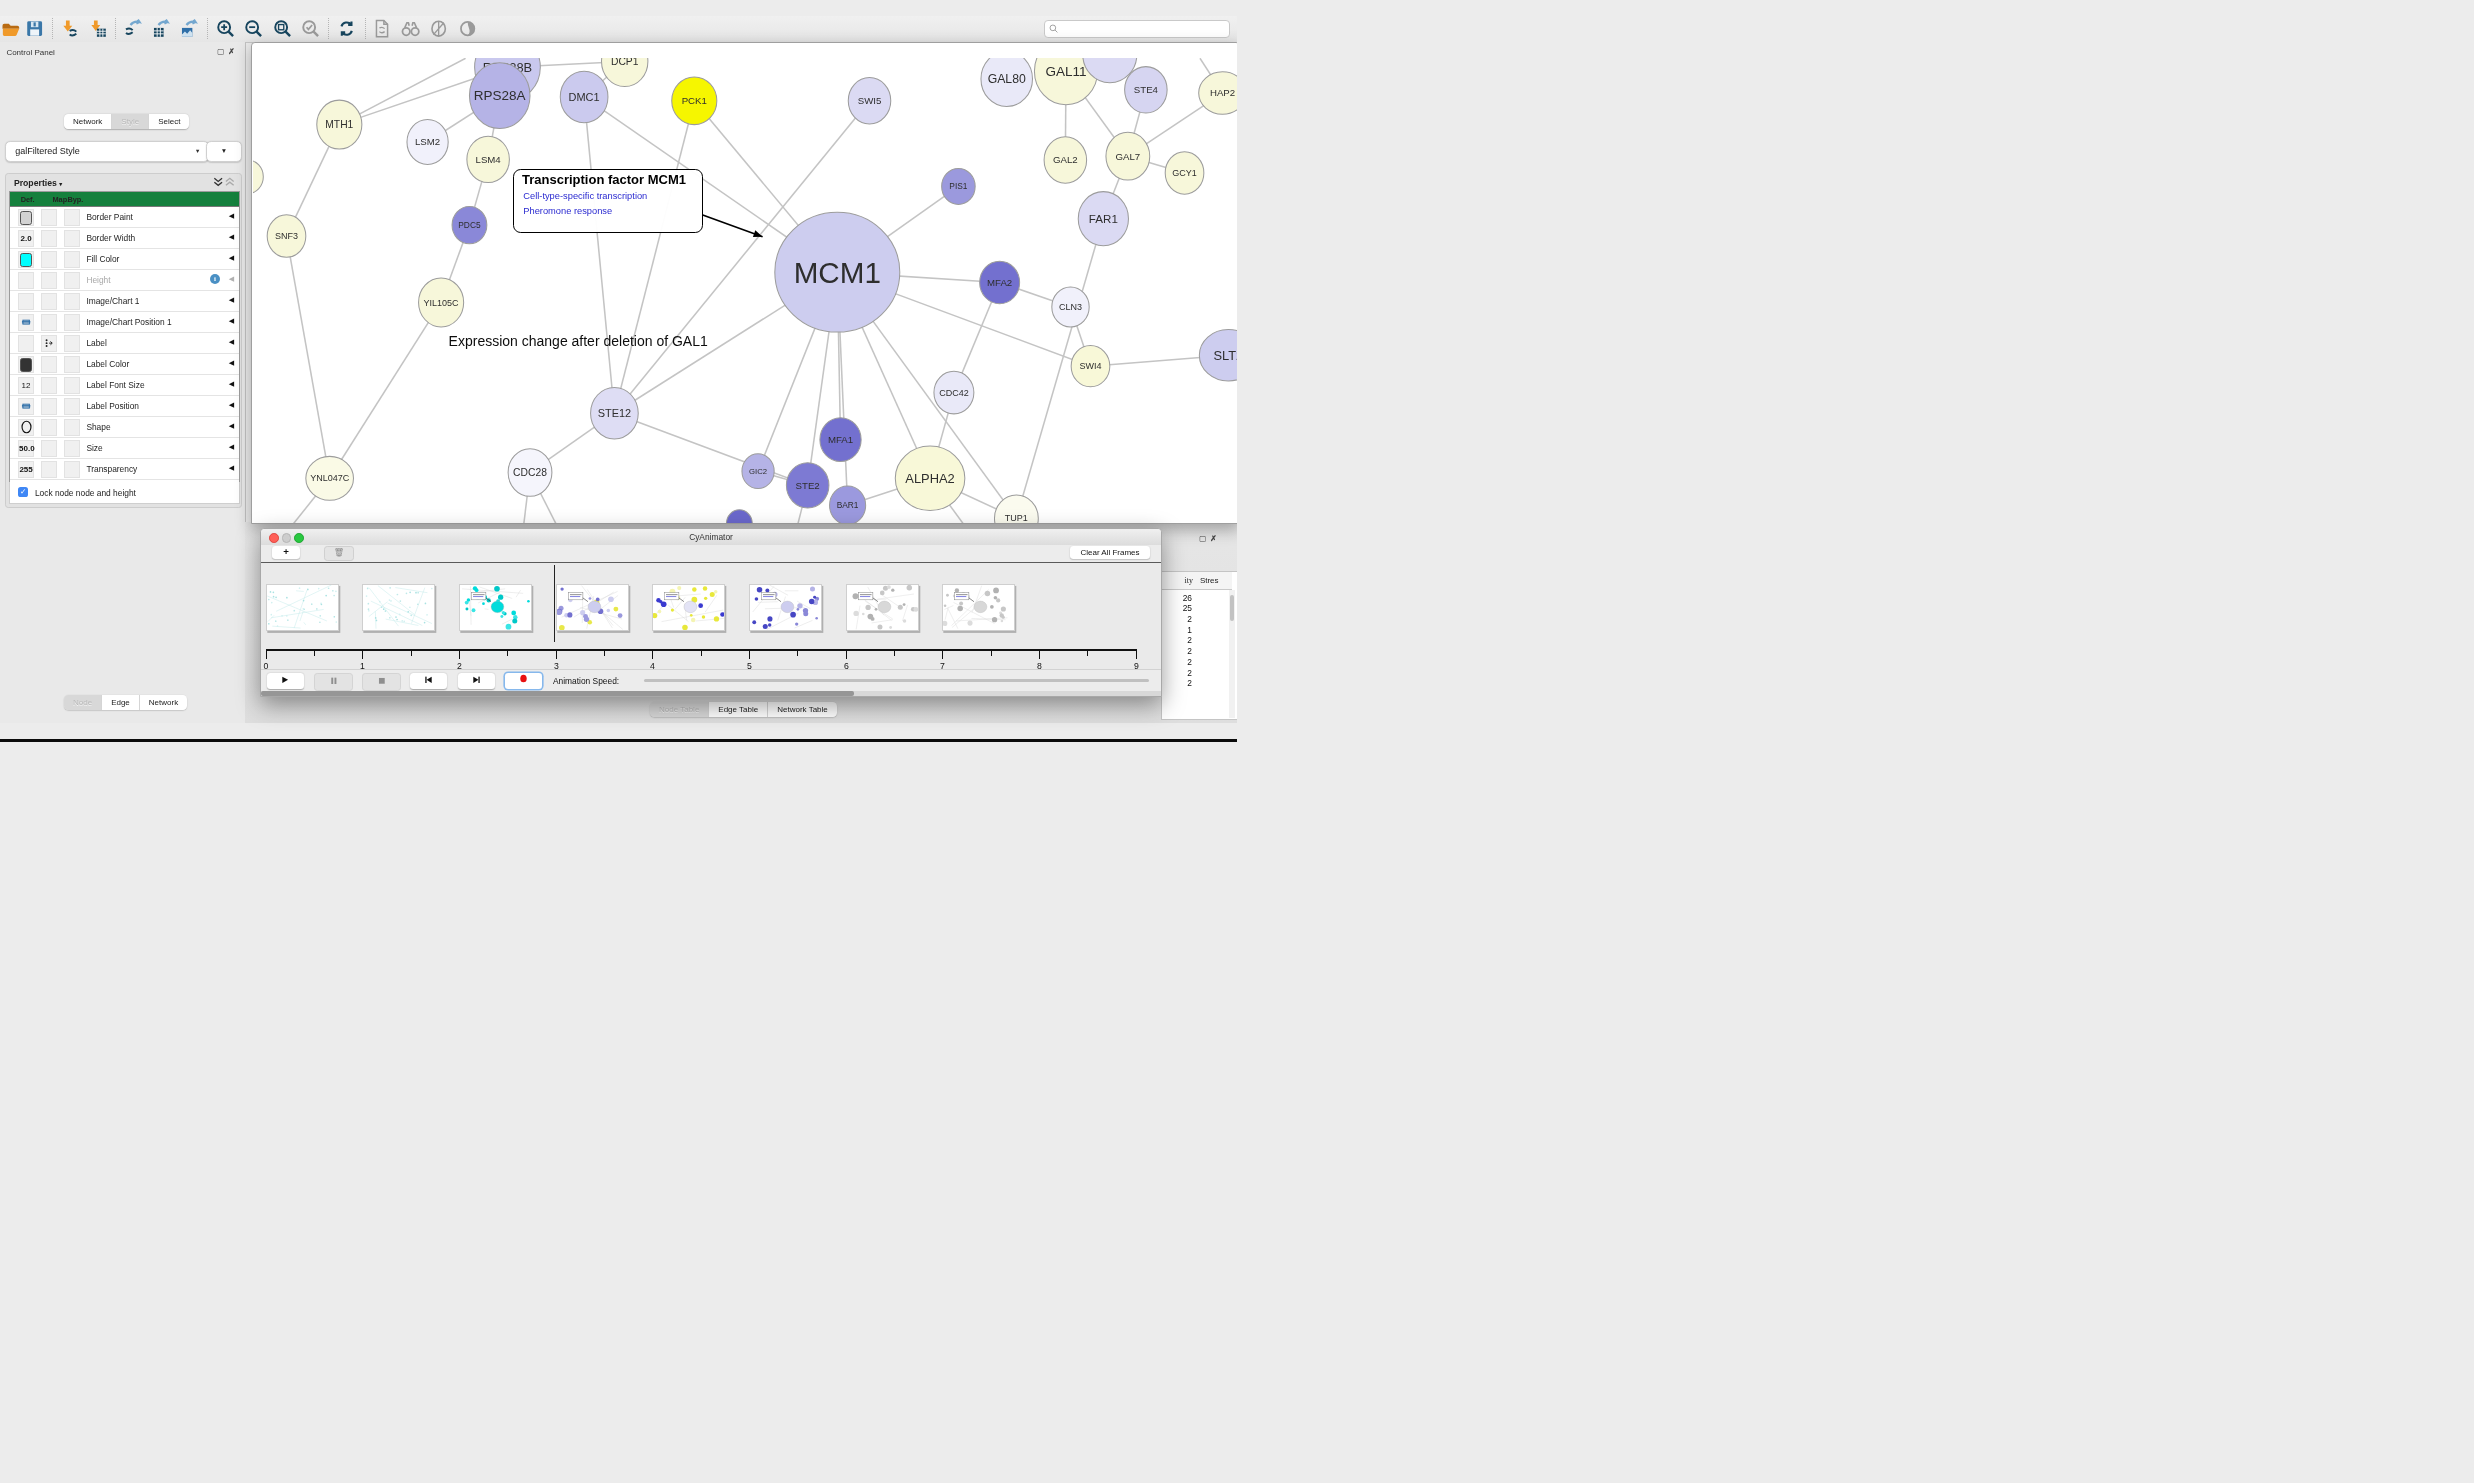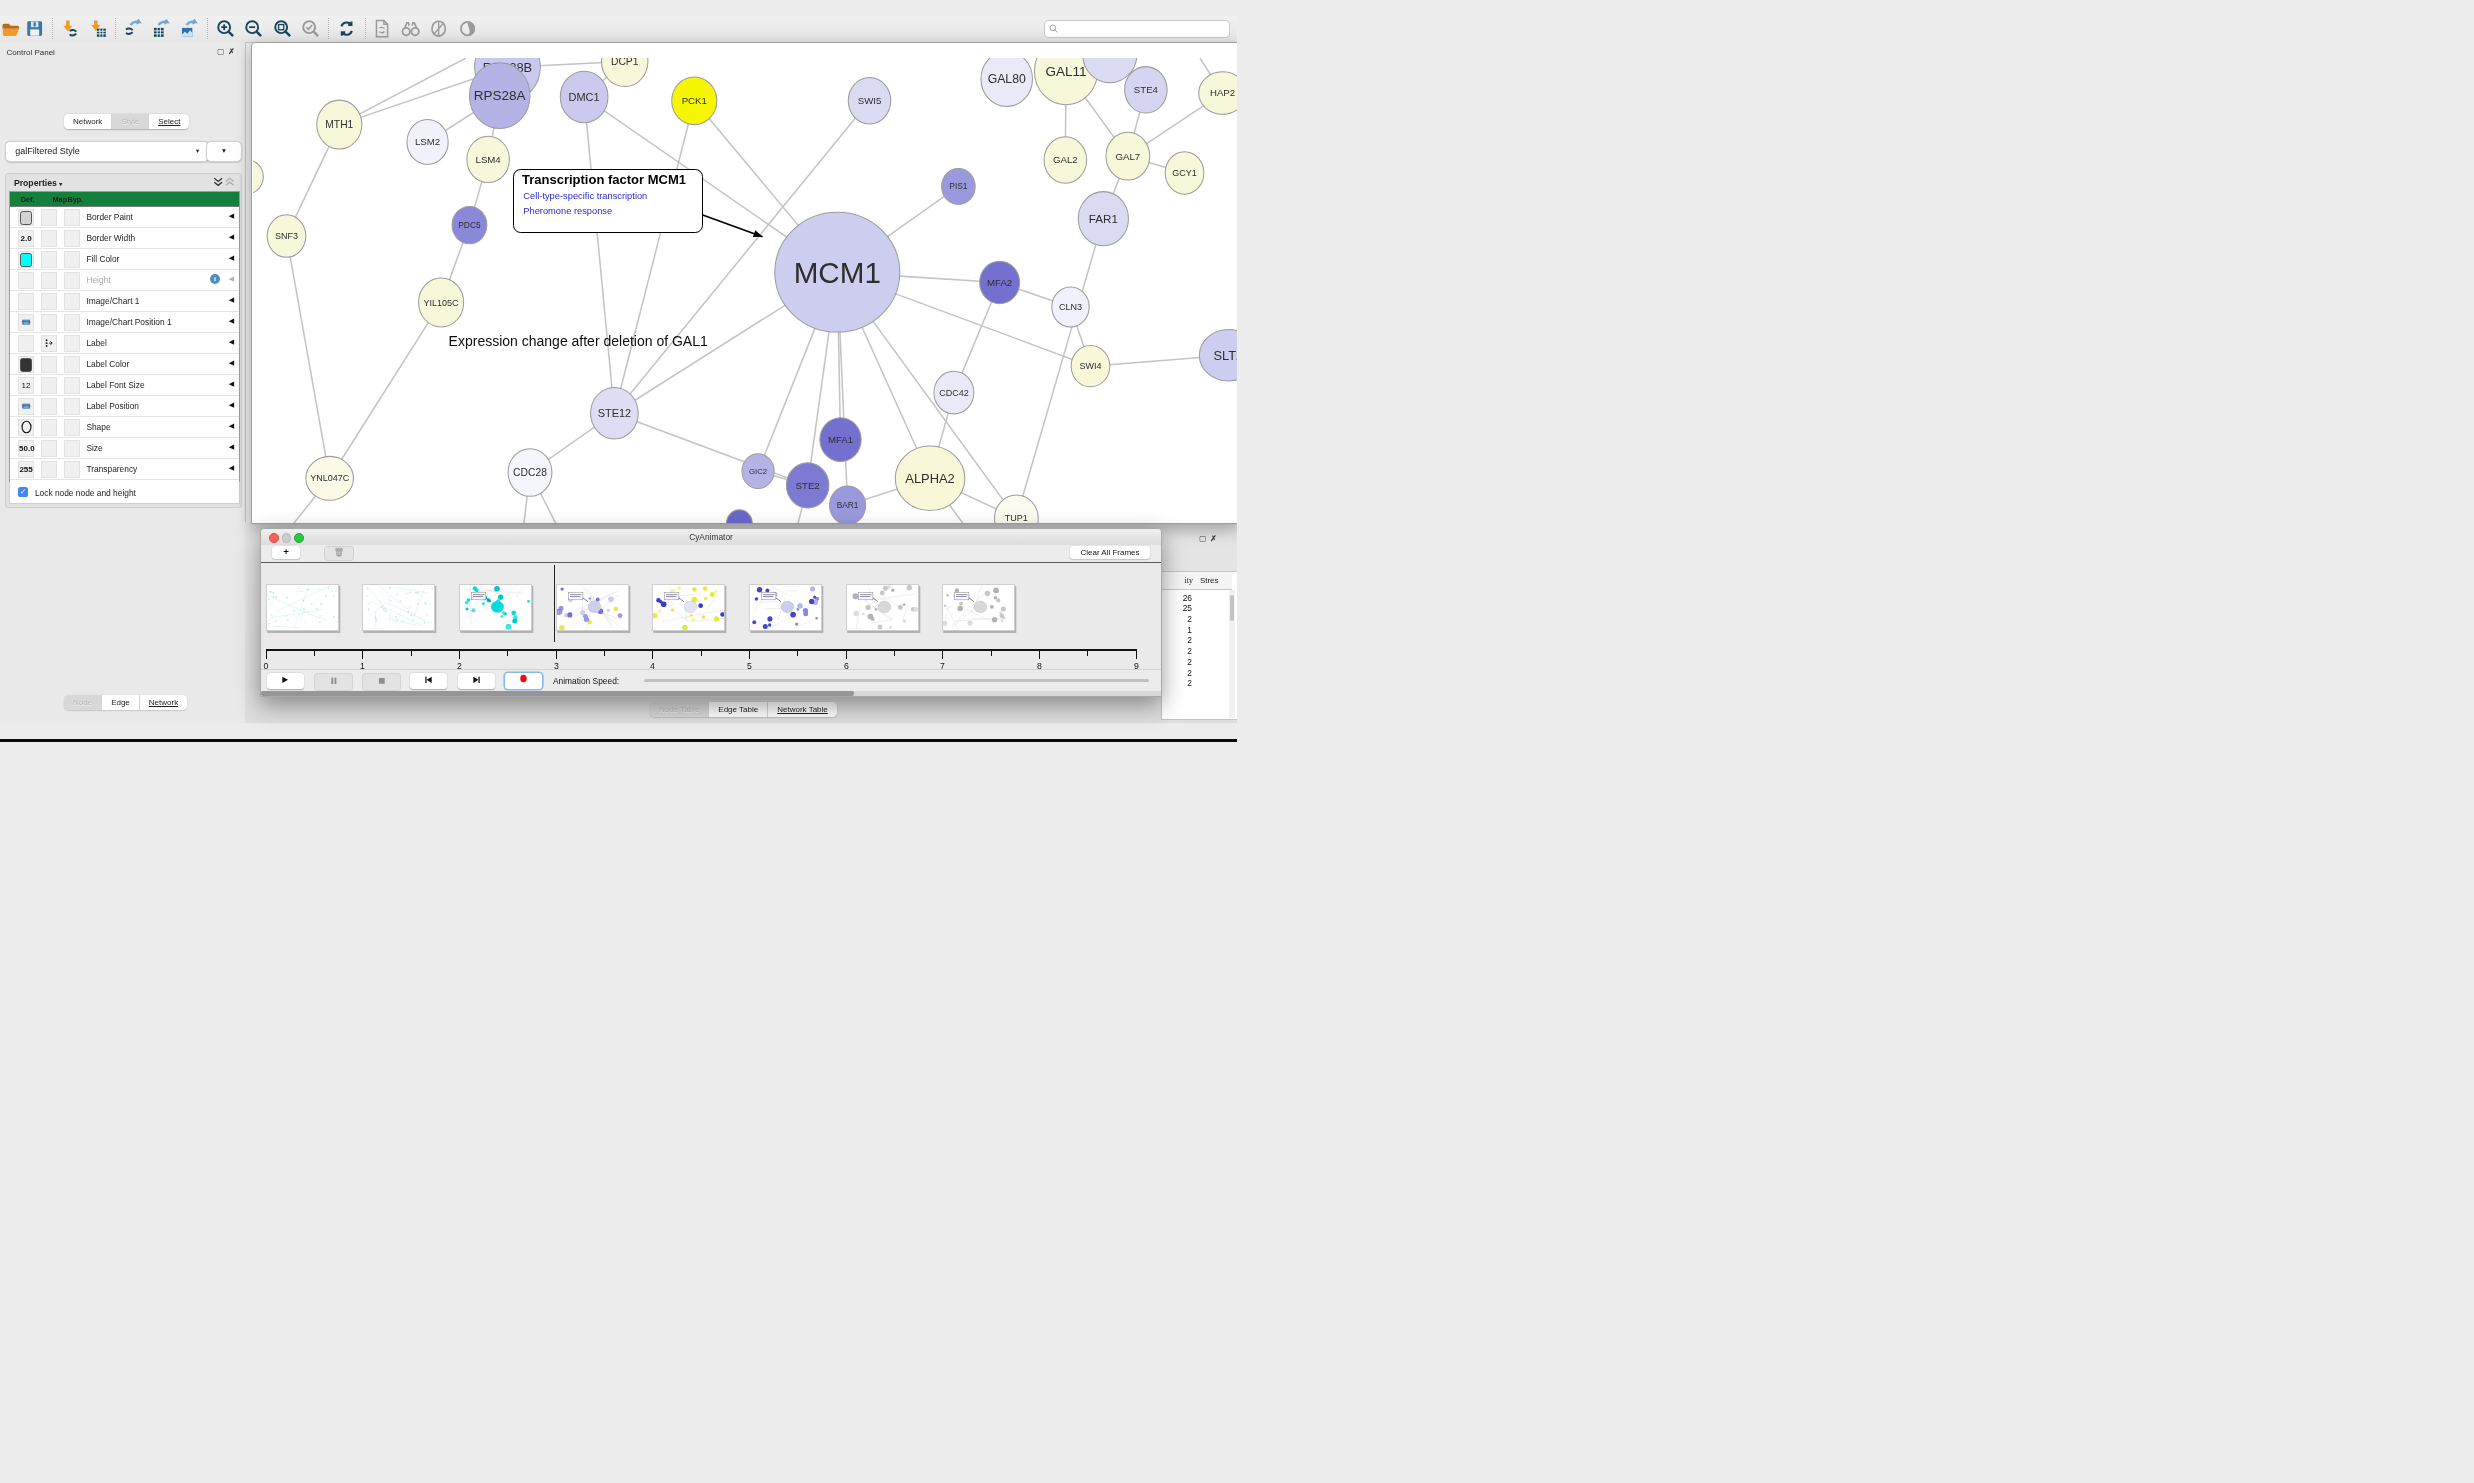--- a/index.html
+++ b/index.html
@@ -13,21 +13,21 @@
   .tb-icon{top:3.2px;width:19.3px;height:19.3px;cursor:pointer;}
   .tb-sep{top:2.6px;width:0;height:20.6px;border-left:0.6px dotted #b5b5b5;}
   #search-box{left:1044px;top:4.5px;width:184px;height:16px;background:#fff;border:0.6px solid #c9c9c9;border-radius:3.9px;}
   #search-box svg{position:absolute;left:3.9px;top:3.2px;}
   
   #control-panel{left:0;top:42px;width:245px;height:681px;background:#e9e9e9;border-right:0.6px solid #c2c2c2;}
   #cp-title{left:6.4px;top:5.8px;font-size:8px;color:#333;}
   .win-btns{font-size:7.7px;color:#444;letter-spacing:3.9px;}
   .seg-group{display:flex;border-radius:4.5px;overflow:hidden;box-shadow:0 0.6px 1.3px rgba(0,0,0,.25);}
   .seg{padding:3.2px 9px;background:#fff;font-size:8px;color:#222;border-right:0.6px solid #d5d5d5;cursor:pointer;white-space:nowrap;}
-  .seg:last-child{border-right:none;text-decoration:underline;}
+  .seg:last-child{border-right:none;}
   .seg.disabled{background:#d8d8d8;color:#b9b9b9;text-shadow:0 0.6px 0 #f2f2f2;}
   #style-select{left:5.2px;top:99px;width:193px;height:19.3px;background:#fff;border:0.6px solid #d0d0d0;border-radius:5.2px;font-size:9px;color:#222;line-height:19.3px;padding-left:9px;box-shadow:0 0.6px 1.3px rgba(0,0,0,.15);cursor:pointer;}
   #style-options-btn{left:206px;top:99px;width:34px;height:19.3px;background:#fff;border:0.6px solid #d0d0d0;border-radius:5.2px;box-shadow:0 0.6px 1.3px rgba(0,0,0,.15);cursor:pointer;text-align:center;line-height:18px;font-size:6.4px;color:#222;}
   #props-panel{left:5.2px;top:131px;width:235px;height:333px;background:#e2e2e2;border:0.6px solid #cdcdcd;border-radius:3.2px;}
   #props-header{left:0;top:0;width:100%;height:17px;}
   #props-title{left:7.7px;top:3.9px;font-size:8.7px;color:#222;font-weight:bold;cursor:pointer;}
   #props-chevrons{right:6.4px;top:3.2px;}
   #props-body{left:3.2px;top:17px;width:229px;height:291px;background:#fff;border:0.6px solid #9c9c9c;overflow:hidden;}
   #props-colhead{height:14px;border-bottom:1.3px solid #777;background:#15803d;}
   .colhead-lbl{font-size:7.4px;font-weight:bold;color:#222;top:2.6px;}

